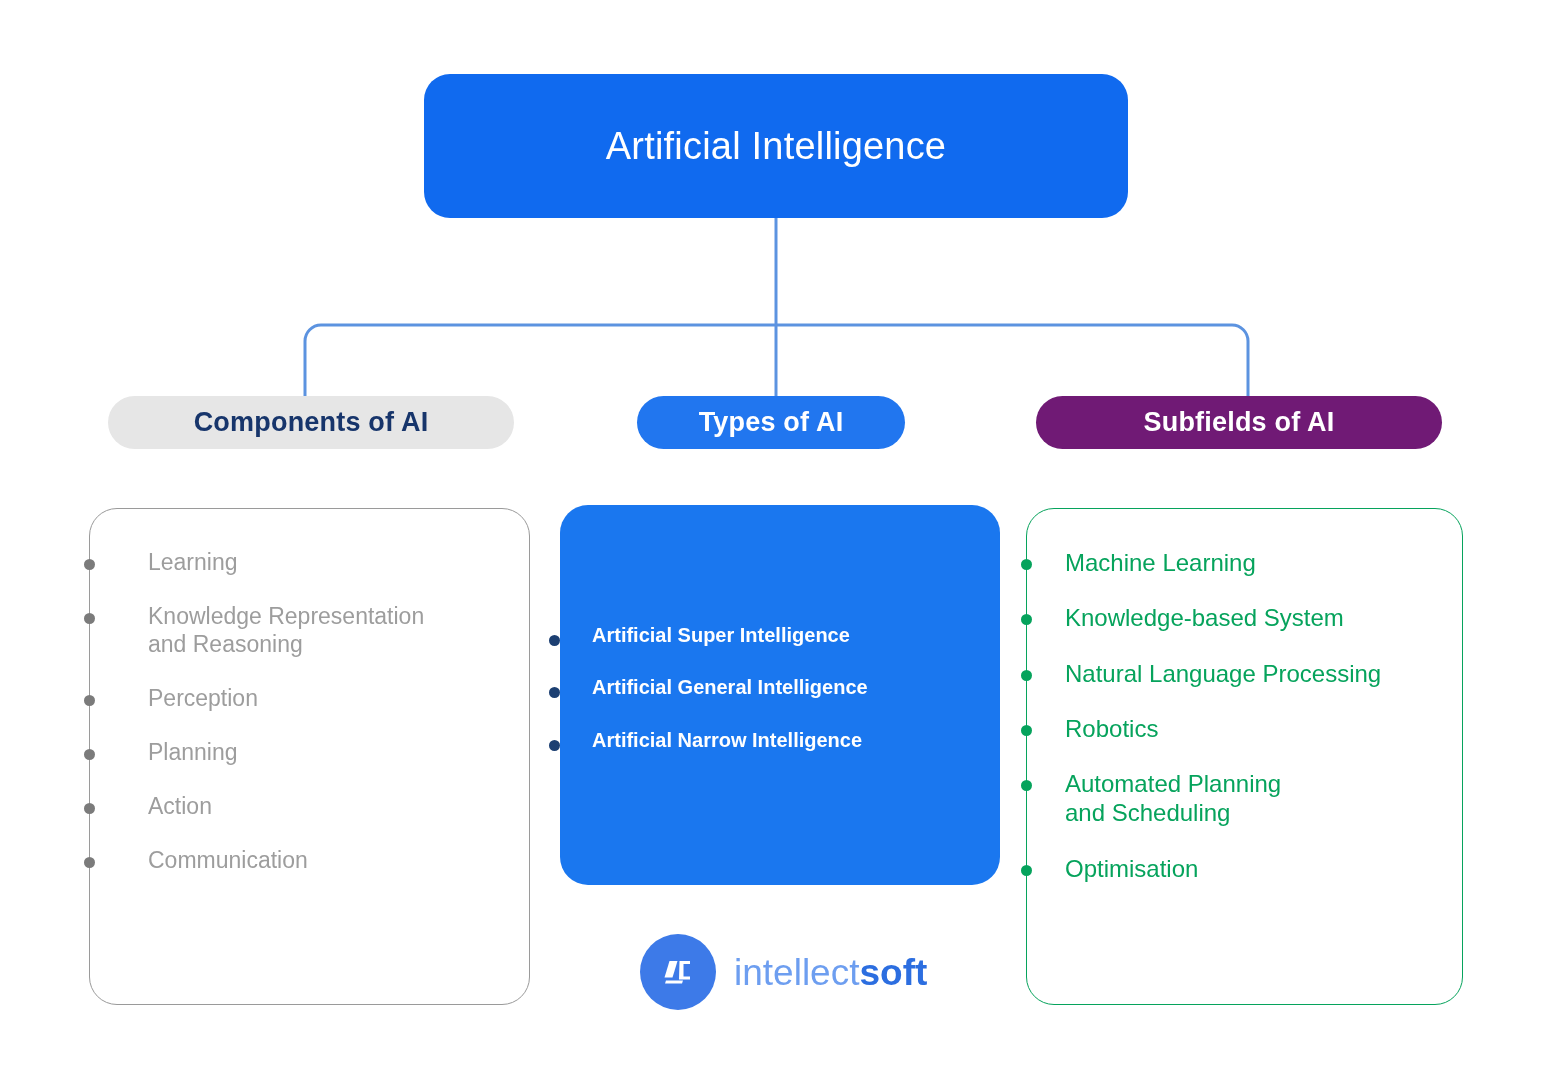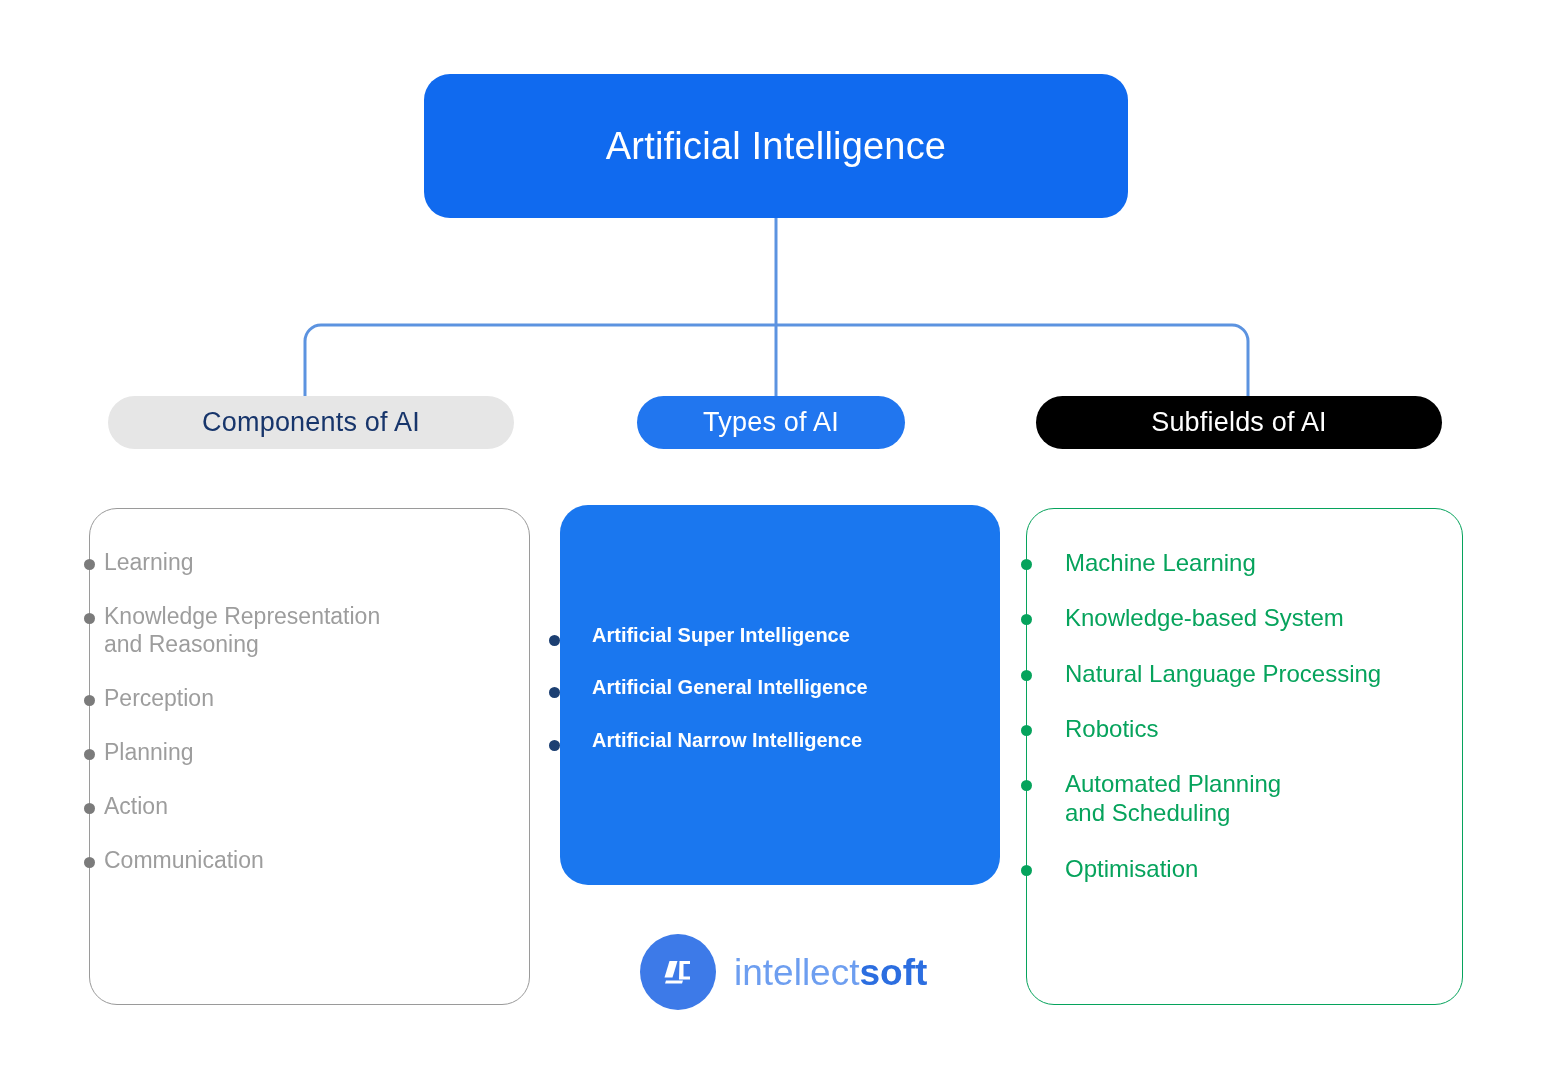--- a/index.html
+++ b/index.html
@@ -58,21 +58,21 @@
     position: absolute;
     height: 53px;
     border-radius: 27px;
     display: flex;
     align-items: center;
     justify-content: center;
     box-sizing: border-box;
   }
   .pill .pill-label {
     font-size: 27px;
-    font-weight: normal;
+    font-weight: bold;
     letter-spacing: 0.2px;
     white-space: nowrap;
     line-height: 1;
     text-align: right;
   }
 
   .pill-components {
     left: 108px;
     top: 396px;
     width: 406px;
@@ -85,21 +85,21 @@
     top: 396px;
     width: 268px;
     background: #2176ef;
   }
   .pill-types .pill-label { color: #ffffff; }
 
   .pill-subfields {
     left: 1036px;
     top: 396px;
     width: 406px;
-    background: #000000;
+    background: #701a75;
   }
   .pill-subfields .pill-label { color: #ffffff; }
 
   
   .card {
     position: absolute;
     box-sizing: border-box;
     border-radius: 28px;
   }
 
@@ -144,21 +144,21 @@
   .bullet-dot {
     position: absolute;
     width: 11px;
     height: 11px;
     border-radius: 50%;
     left: 0;
     top: 11px;
   }
   .bullet-text {
     display: block;
-    margin-left: 20px;
+    margin-left: 64px;
     line-height: 1.22;
     white-space: pre-line;
   }
 
   
   .list-components {
     left: 84px;
     top: 548px;
     width: 430px;
   }

